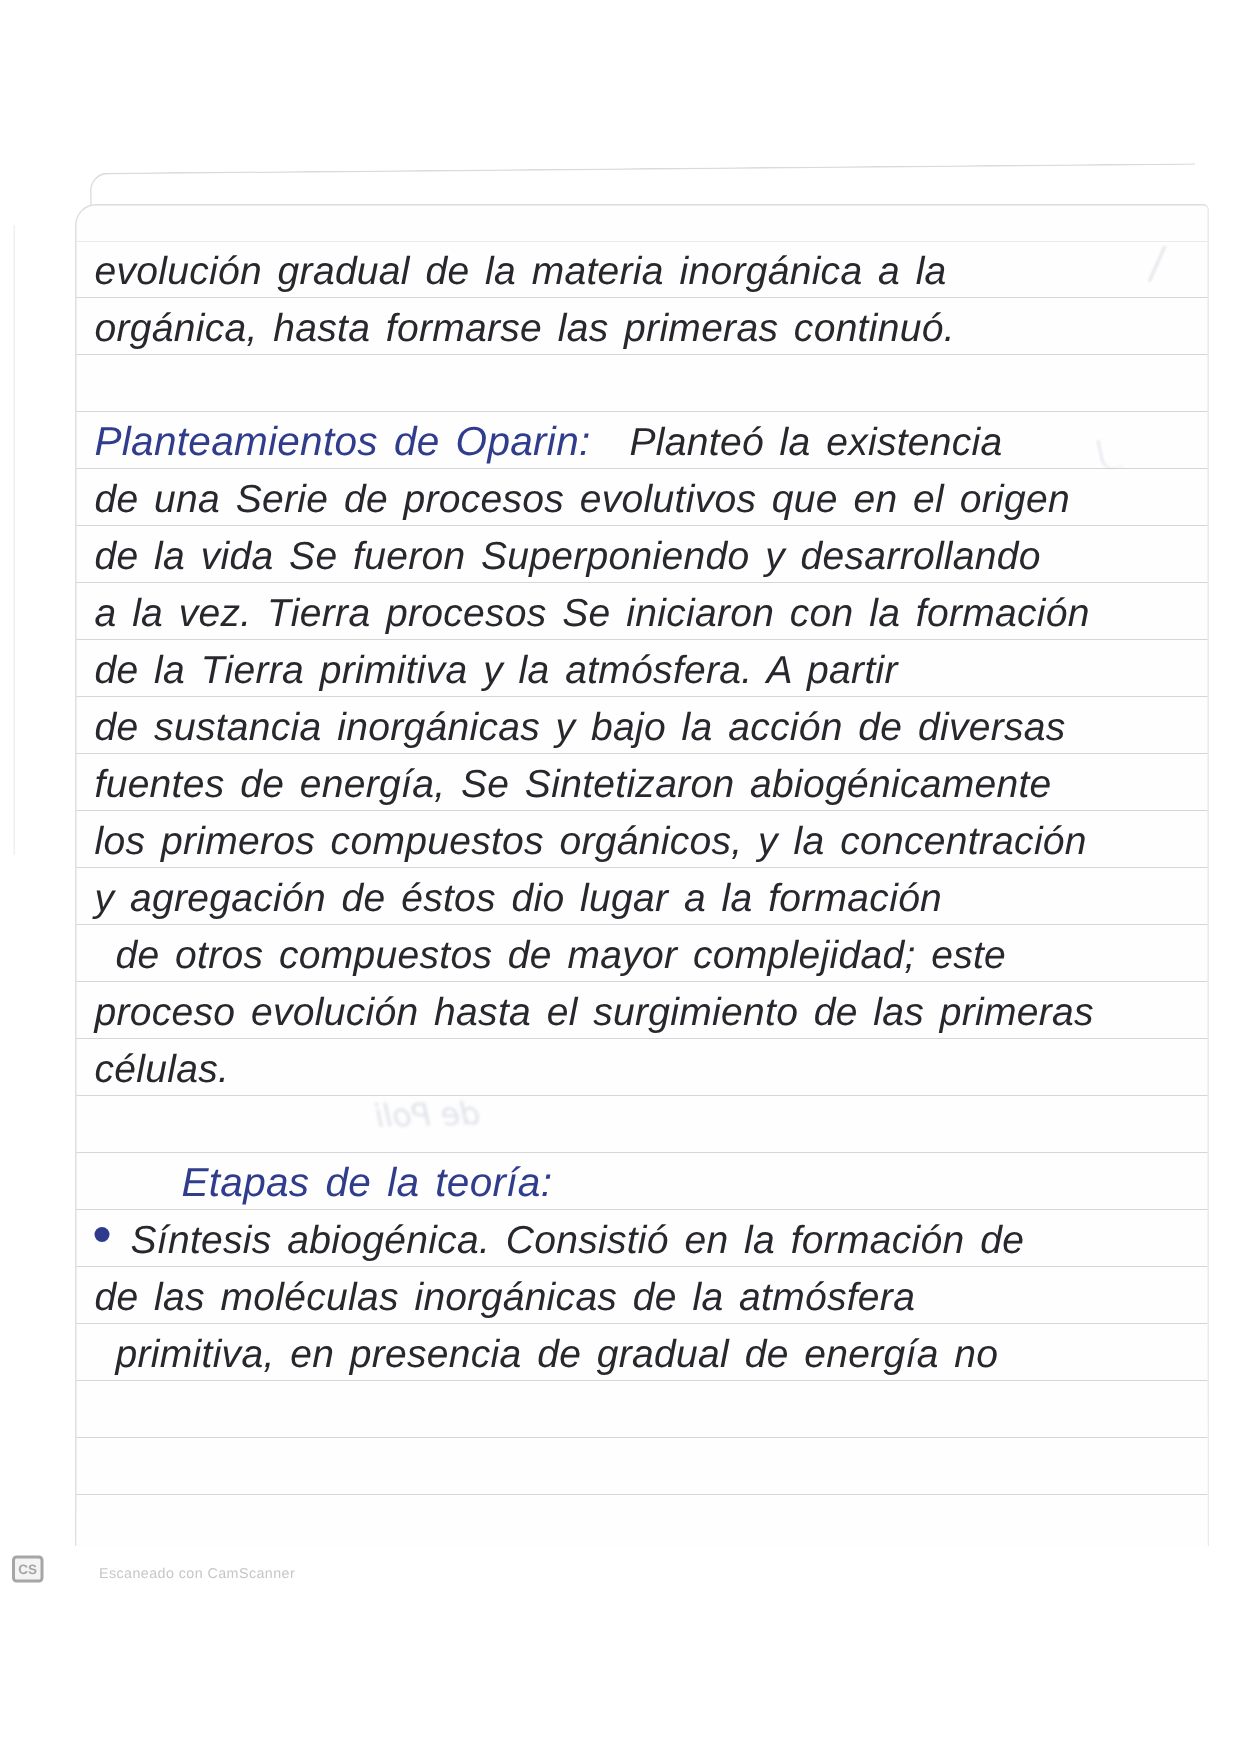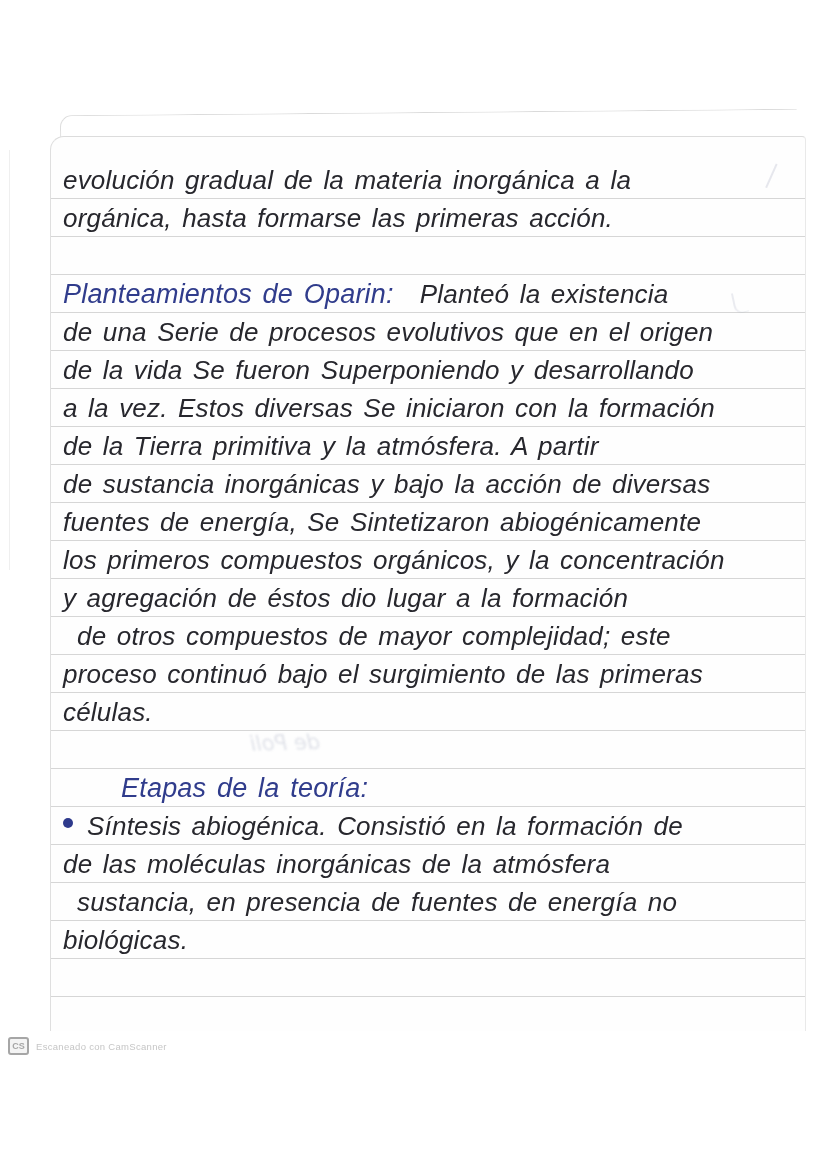--- a/index.html
+++ b/index.html
@@ -79,108 +79,105 @@
   .smudge-b{
     position:absolute;left:733px;top:292px;width:12px;height:20px;
     border-left:2px solid rgba(120,130,160,0.15);
     border-bottom:1px solid rgba(120,130,160,0.12);
     border-radius:0 0 0 8px;
     transform:rotate(-12deg);filter:blur(0.7px);
   }
   
   .watermark{
     position:absolute;left:8px;top:1037px;
-    display:flex;align-items:center;gap:7px;
+    display:flex;align-items:flex-end;gap:25px;
   }
   .cs-badge{
     width:17px;height:14px;
     border:2px solid #a6a6a6;border-radius:3px;
     color:#a6a6a6;font-size:9px;font-weight:bold;
     font-family:"Liberation Sans", sans-serif;
     display:flex;align-items:center;justify-content:center;
     background:#f4f4f4;
   }
   .wm-text{
     font-family:"Liberation Sans", sans-serif;
-    font-size:9.5px;color:#c6c6c6;letter-spacing:0.3px;
+    font-size:9.5px;color:#c6c6c6;letter-spacing:0.3px;margin-left:12px;
   }
 </style>
 </head>
 <body>
 
 <div class="outer-edge"></div>
 <div class="top-edge"></div>
 
 <div class="sheet">
   <div class="lines">
 
     <div class="row">
         <span class="hw">evolución gradual de la materia inorgánica a la</span>
       </div>
     <div class="row">
-        <span class="hw">orgánica, hasta formarse las primeras acción.</span>
+        <span class="hw">orgánica, hasta formarse las primeras continuó.</span>
       </div>
 
     <div class="row"></div>
 
     <div class="row">
       <span class="hw accent heading-main">Planteamientos de Oparin:</span>
       <span class="hw">Planteó la existencia</span>
     </div>
     <div class="row">
         <span class="hw">de una Serie de procesos evolutivos que en el origen</span>
       </div>
     <div class="row">
         <span class="hw">de la vida Se fueron Superponiendo y desarrollando</span>
       </div>
     <div class="row">
-        <span class="hw">a la vez. Estos diversas Se iniciaron con la formación</span>
+        <span class="hw">a la vez. Tierra procesos Se iniciaron con la formación</span>
       </div>
     <div class="row">
         <span class="hw">de la Tierra primitiva y la atmósfera. A partir</span>
       </div>
     <div class="row">
         <span class="hw">de sustancia inorgánicas y bajo la acción de diversas</span>
       </div>
     <div class="row">
         <span class="hw">fuentes de energía, Se Sintetizaron abiogénicamente</span>
       </div>
     <div class="row">
         <span class="hw">los primeros compuestos orgánicos, y la concentración</span>
       </div>
     <div class="row">
         <span class="hw">y agregación de éstos dio lugar a la formación</span>
       </div>
     <div class="row indent-sm">
         <span class="hw">de otros compuestos de mayor complejidad; este</span>
       </div>
     <div class="row">
-        <span class="hw">proceso continuó bajo el surgimiento de las primeras</span>
+        <span class="hw">proceso evolución hasta el surgimiento de las primeras</span>
       </div>
     <div class="row">
         <span class="hw">células.</span>
       </div>
 
     <div class="row"></div>
 
     <div class="row">
       <span class="hw accent heading-etapas">Etapas de la teoría:</span>
     </div>
     <div class="row">
       <span class="bullet-dot"></span>
       <span class="hw">Síntesis abiogénica. Consistió en la formación de</span>
     </div>
     <div class="row">
         <span class="hw">de las moléculas inorgánicas de la atmósfera</span>
       </div>
     <div class="row indent-sm">
-        <span class="hw">sustancia, en presencia de fuentes de energía no</span>
-      </div>
-    <div class="row">
-        <span class="hw">biológicas.</span>
+        <span class="hw">primitiva, en presencia de gradual de energía no</span>
       </div>
 
   </div>
 </div>
 
 <span class="ghost-text">de Poli</span>
 <div class="smudge-a"></div>
 <div class="smudge-b"></div>
 
 <div class="watermark">

